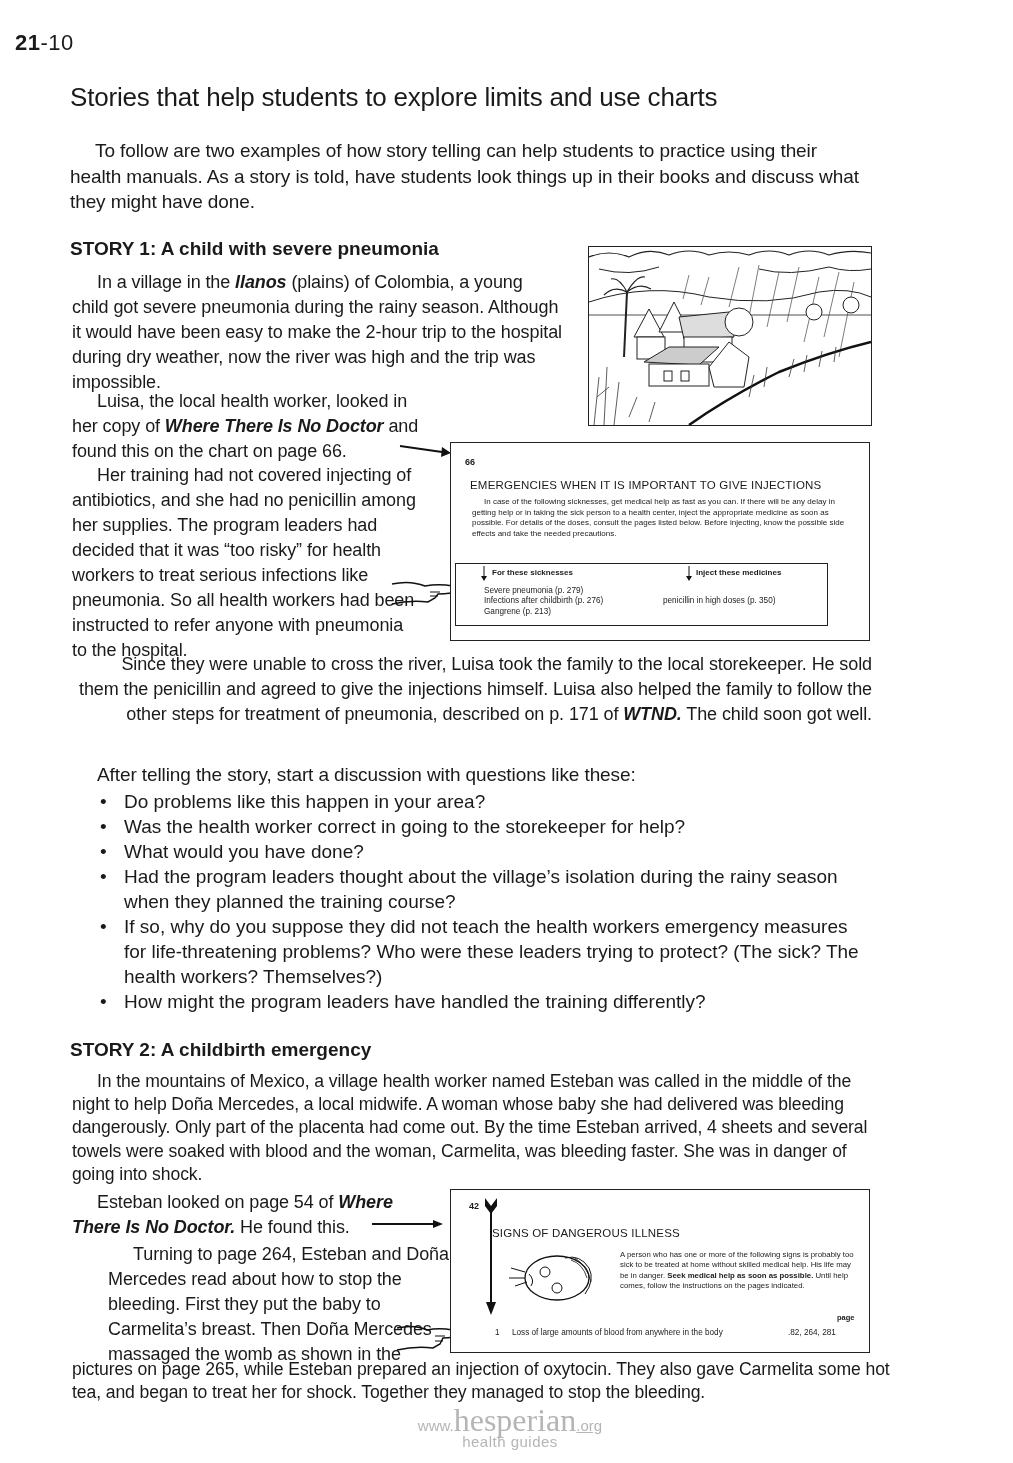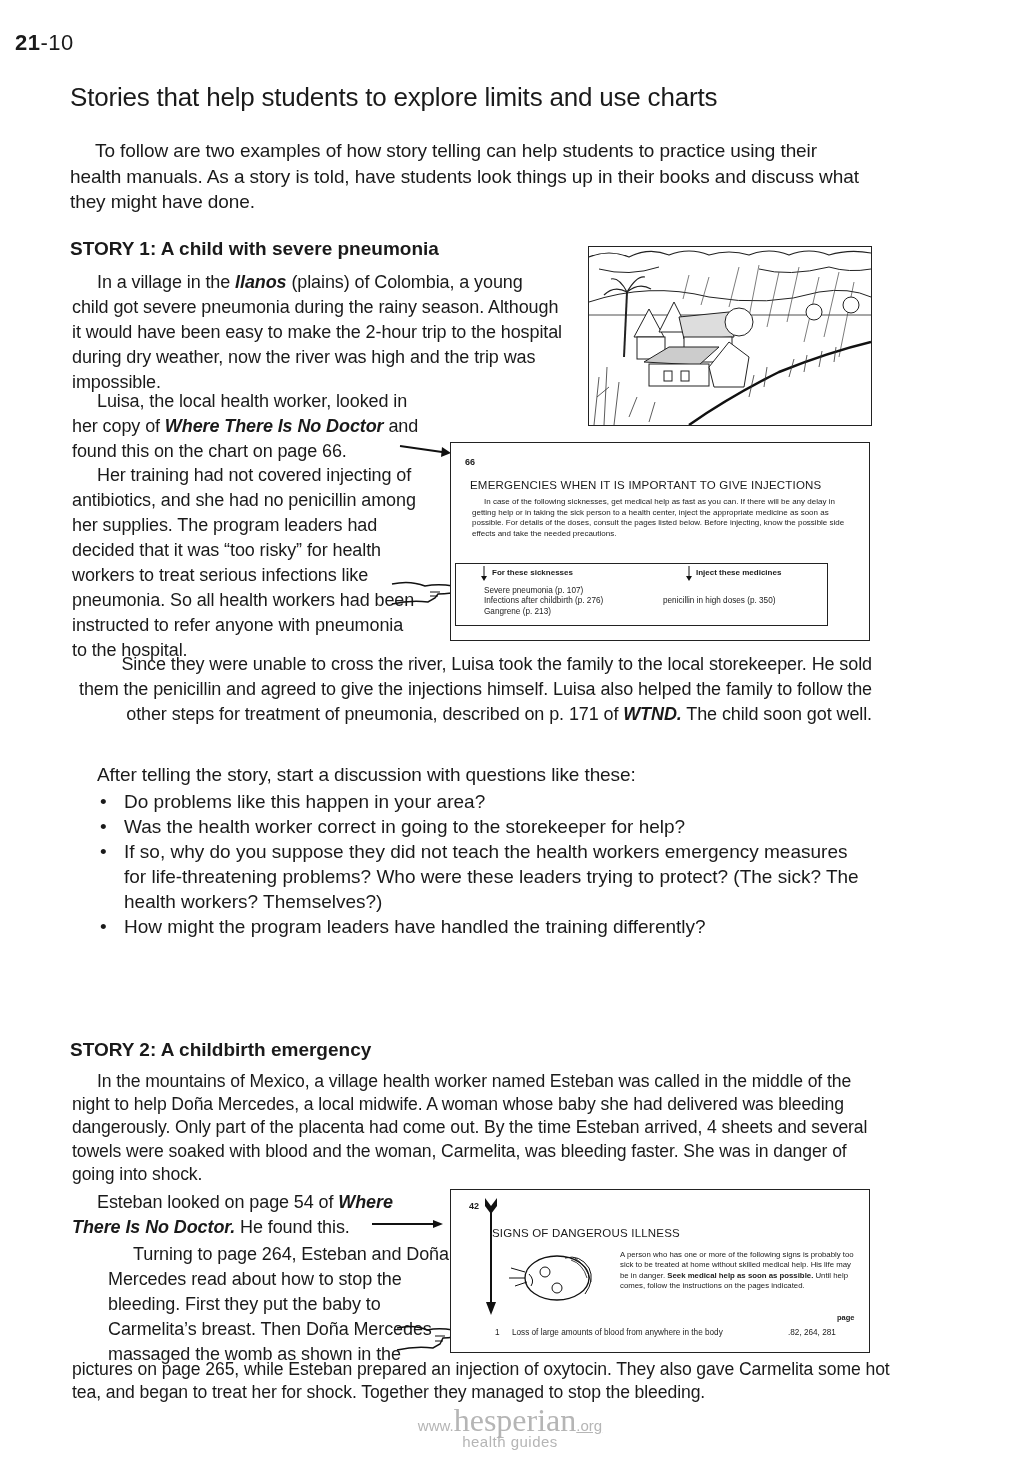--- a/index.html
+++ b/index.html
@@ -141,34 +141,36 @@
   <line x1="4" y1="0" x2="4" y2="12" stroke="#111" stroke-width="1"></line>
     <polygon points="1,10 7,10 4,15" fill="#111"></polygon>
 </svg>
 <div class="abs col-head" style="left:492px; top:568px;">For these sicknesses</div>
 <svg class="abs" style="left:685px; top:566px;" width="8" height="16">
   <line x1="4" y1="0" x2="4" y2="12" stroke="#111" stroke-width="1"></line>
     <polygon points="1,10 7,10 4,15" fill="#111"></polygon>
 </svg>
 <div class="abs col-head" style="left:696px; top:568px;">Inject these medicines</div>
 <div class="abs cell" style="left:484px; top:586px;">
-  <div>Severe pneumonia (p. 107)</div>
+  <div>Severe pneumonia (p. 279)</div>
   <div>Infections after childbirth (p. 276)</div>
   <div>Gangrene (p. 213)</div>
 </div>
 <div class="abs cell" style="left:663px; top:596px;">penicillin in high doses (p. 350)</div>
 
 <p class="abs para indent" style="left:72px; top:652px; width:800px;text-align:right;">
   <span>Since they were unable to cross the river, Luisa took the family to the local storekeeper. He sold them the penicillin and agreed to give the injections himself. Luisa also helped the family to follow the other steps for treatment of pneumonia, described on p. 171 of </span><em class="bi">WTND.</em><span> The child soon got well.</span>
 </p>
 
 <p class="abs para" style="left:97px; top:762px; width:780px; font-size:19px;">After telling the story, start a discussion with questions like these:</p>
 <ul class="abs bullet-list" style="left:70px; top:789px; width:790px;">
   <li>Do problems like this happen in your area?</li>
   <li>Was the health worker correct in going to the storekeeper for help?</li>
+  <li>What would you have done?</li>
+  <li>Had the program leaders thought about the village’s isolation during the rainy season when they planned the training course?</li>
   <li>If so, why do you suppose they did not teach the health workers emergency measures for life-threatening problems? Who were these leaders trying to protect? (The sick? The health workers? Themselves?)</li>
   <li>How might the program leaders have handled the training differently?</li>
 </ul>
 
 <h2 class="abs heading" style="left:70px; top:1039px;">STORY 2: A childbirth emergency</h2>
 
 <p class="abs para indent" style="left:72px; top:1070px; width:810px; font-size:17.6px; line-height:23.2px;">In the mountains of Mexico, a village health worker named Esteban was called in the middle of the night to help Doña Mercedes, a local midwife. A woman whose baby she had delivered was bleeding dangerously. Only part of the placenta had come out. By the time Esteban arrived, 4 sheets and several towels were soaked with blood and the woman, Carmelita, was bleeding faster. She was in danger of going into shock.</p>
 
 <p class="abs para indent" style="left:72px; top:1190px; width:360px;">
   <span>Esteban looked on page 54 of </span><em class="bi">Where There Is No Doctor.</em><span> He found this.</span>

